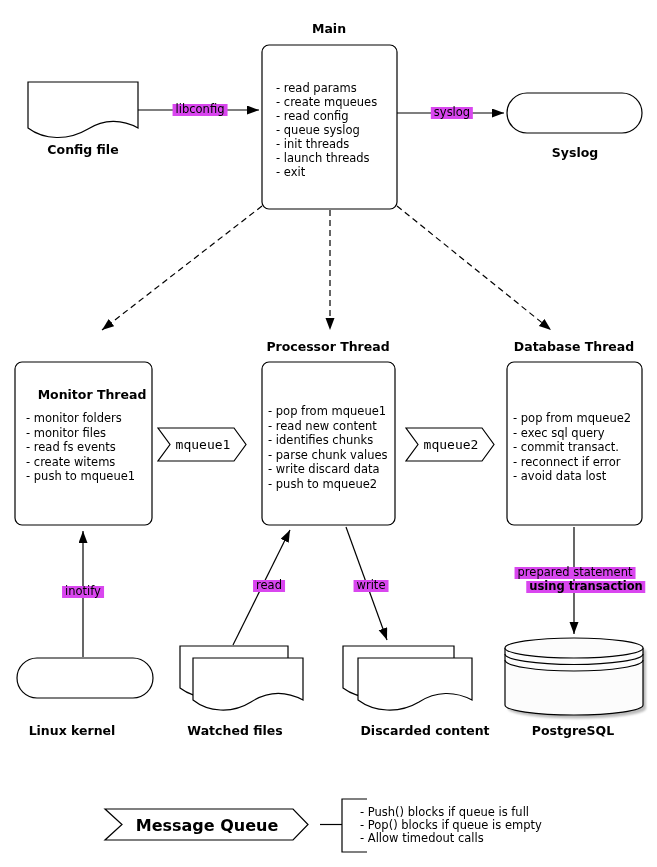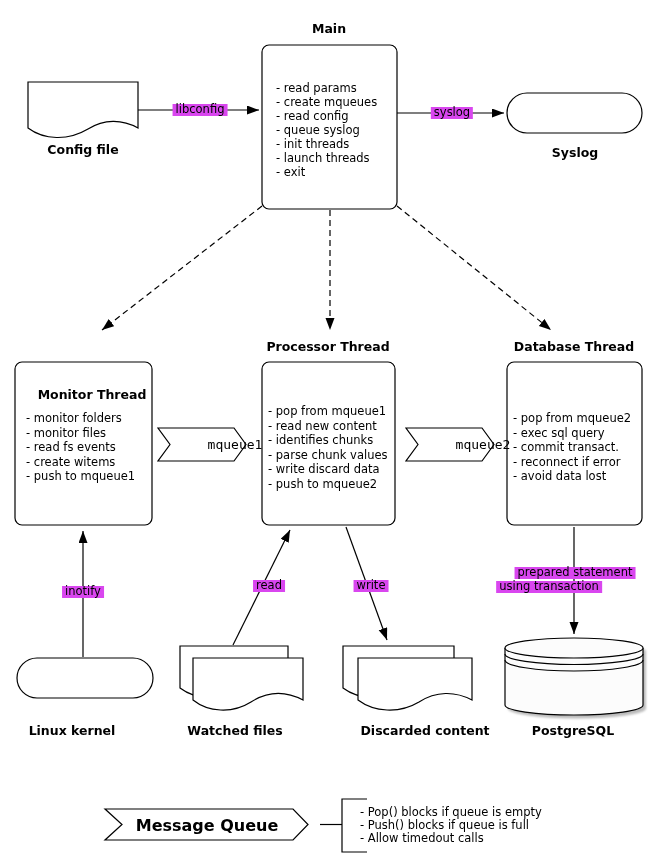--- a/index.html
+++ b/index.html
@@ -7,21 +7,21 @@
     position:relative;width:657px;height:867px;background:#ffffff;
     font-family:"DejaVu Sans","Liberation Sans",sans-serif;color:#000;
     overflow:hidden;
   }
   #shapes{position:absolute;left:0;top:0;}
   .lbl{position:absolute;white-space:nowrap;line-height:1;font-size:11.5px;}
   .ctr{transform:translateX(-50%);}
   .bold{font-weight:bold;}
   .node-title{font-size:12.5px;font-weight:bold;}
   .edge-lbl{background:#d946ef;padding:0 3px;}
-  .mono{font-family:"DejaVu Sans Mono","Liberation Mono",monospace;font-size:13px;margin-left:32px;}
+  .mono{font-family:"DejaVu Sans Mono","Liberation Mono",monospace;font-size:13px;}
   .list{position:absolute;font-size:11.5px;}
   .list div{line-height:14px;height:14px;white-space:nowrap;}
   .list.sp div{line-height:14.5px;height:14.5px;}
   .legend-list div{line-height:13.2px;height:13.2px;white-space:nowrap;font-size:11.5px;}
 </style>
 </head>
 <body>
 
 <div id="stage">
 
@@ -127,27 +127,27 @@
     <div>- avoid data lost</div>
   </div>
 
   <div class="lbl ctr mono" style="left:203px;top:438px;">mqueue1</div>
   <div class="lbl ctr mono" style="left:451px;top:438px;">mqueue2</div>
 
   <div class="lbl ctr edge-lbl" style="left:83px;top:586px;">inotify</div>
   <div class="lbl ctr edge-lbl" style="left:269px;top:580px;">read</div>
   <div class="lbl ctr edge-lbl" style="left:371px;top:580px;">write</div>
   <div class="lbl ctr edge-lbl" style="left:575px;top:567px;">prepared statement</div>
-  <div class="lbl ctr edge-lbl" style="left:549px;top:581px;">using transaction</div>
+  <div class="lbl ctr edge-lbl" style="left:586px;top:581px;font-weight:bold;">using transaction</div>
 
   <div class="lbl ctr node-title" style="left:72px;top:725px;">Linux kernel</div>
   <div class="lbl ctr node-title" style="left:235px;top:725px;">Watched files</div>
   <div class="lbl ctr node-title" style="left:404px;top:725px;padding-left:42px;">Discarded content</div>
   <div class="lbl ctr node-title" style="left:573px;top:725px;">PostgreSQL</div>
 
   <div class="lbl ctr bold" style="left:207px;top:818px;font-size:16px;">Message Queue</div>
   <div class="list legend-list" style="left:360px;top:806px;">
+    <div>- Push() blocks if queue is full</div>
     <div>- Pop() blocks if queue is empty</div>
-    <div>- Push() blocks if queue is full</div>
     <div>- Allow timedout calls</div>
   </div>
 
 </div>
 
 </body></html>

